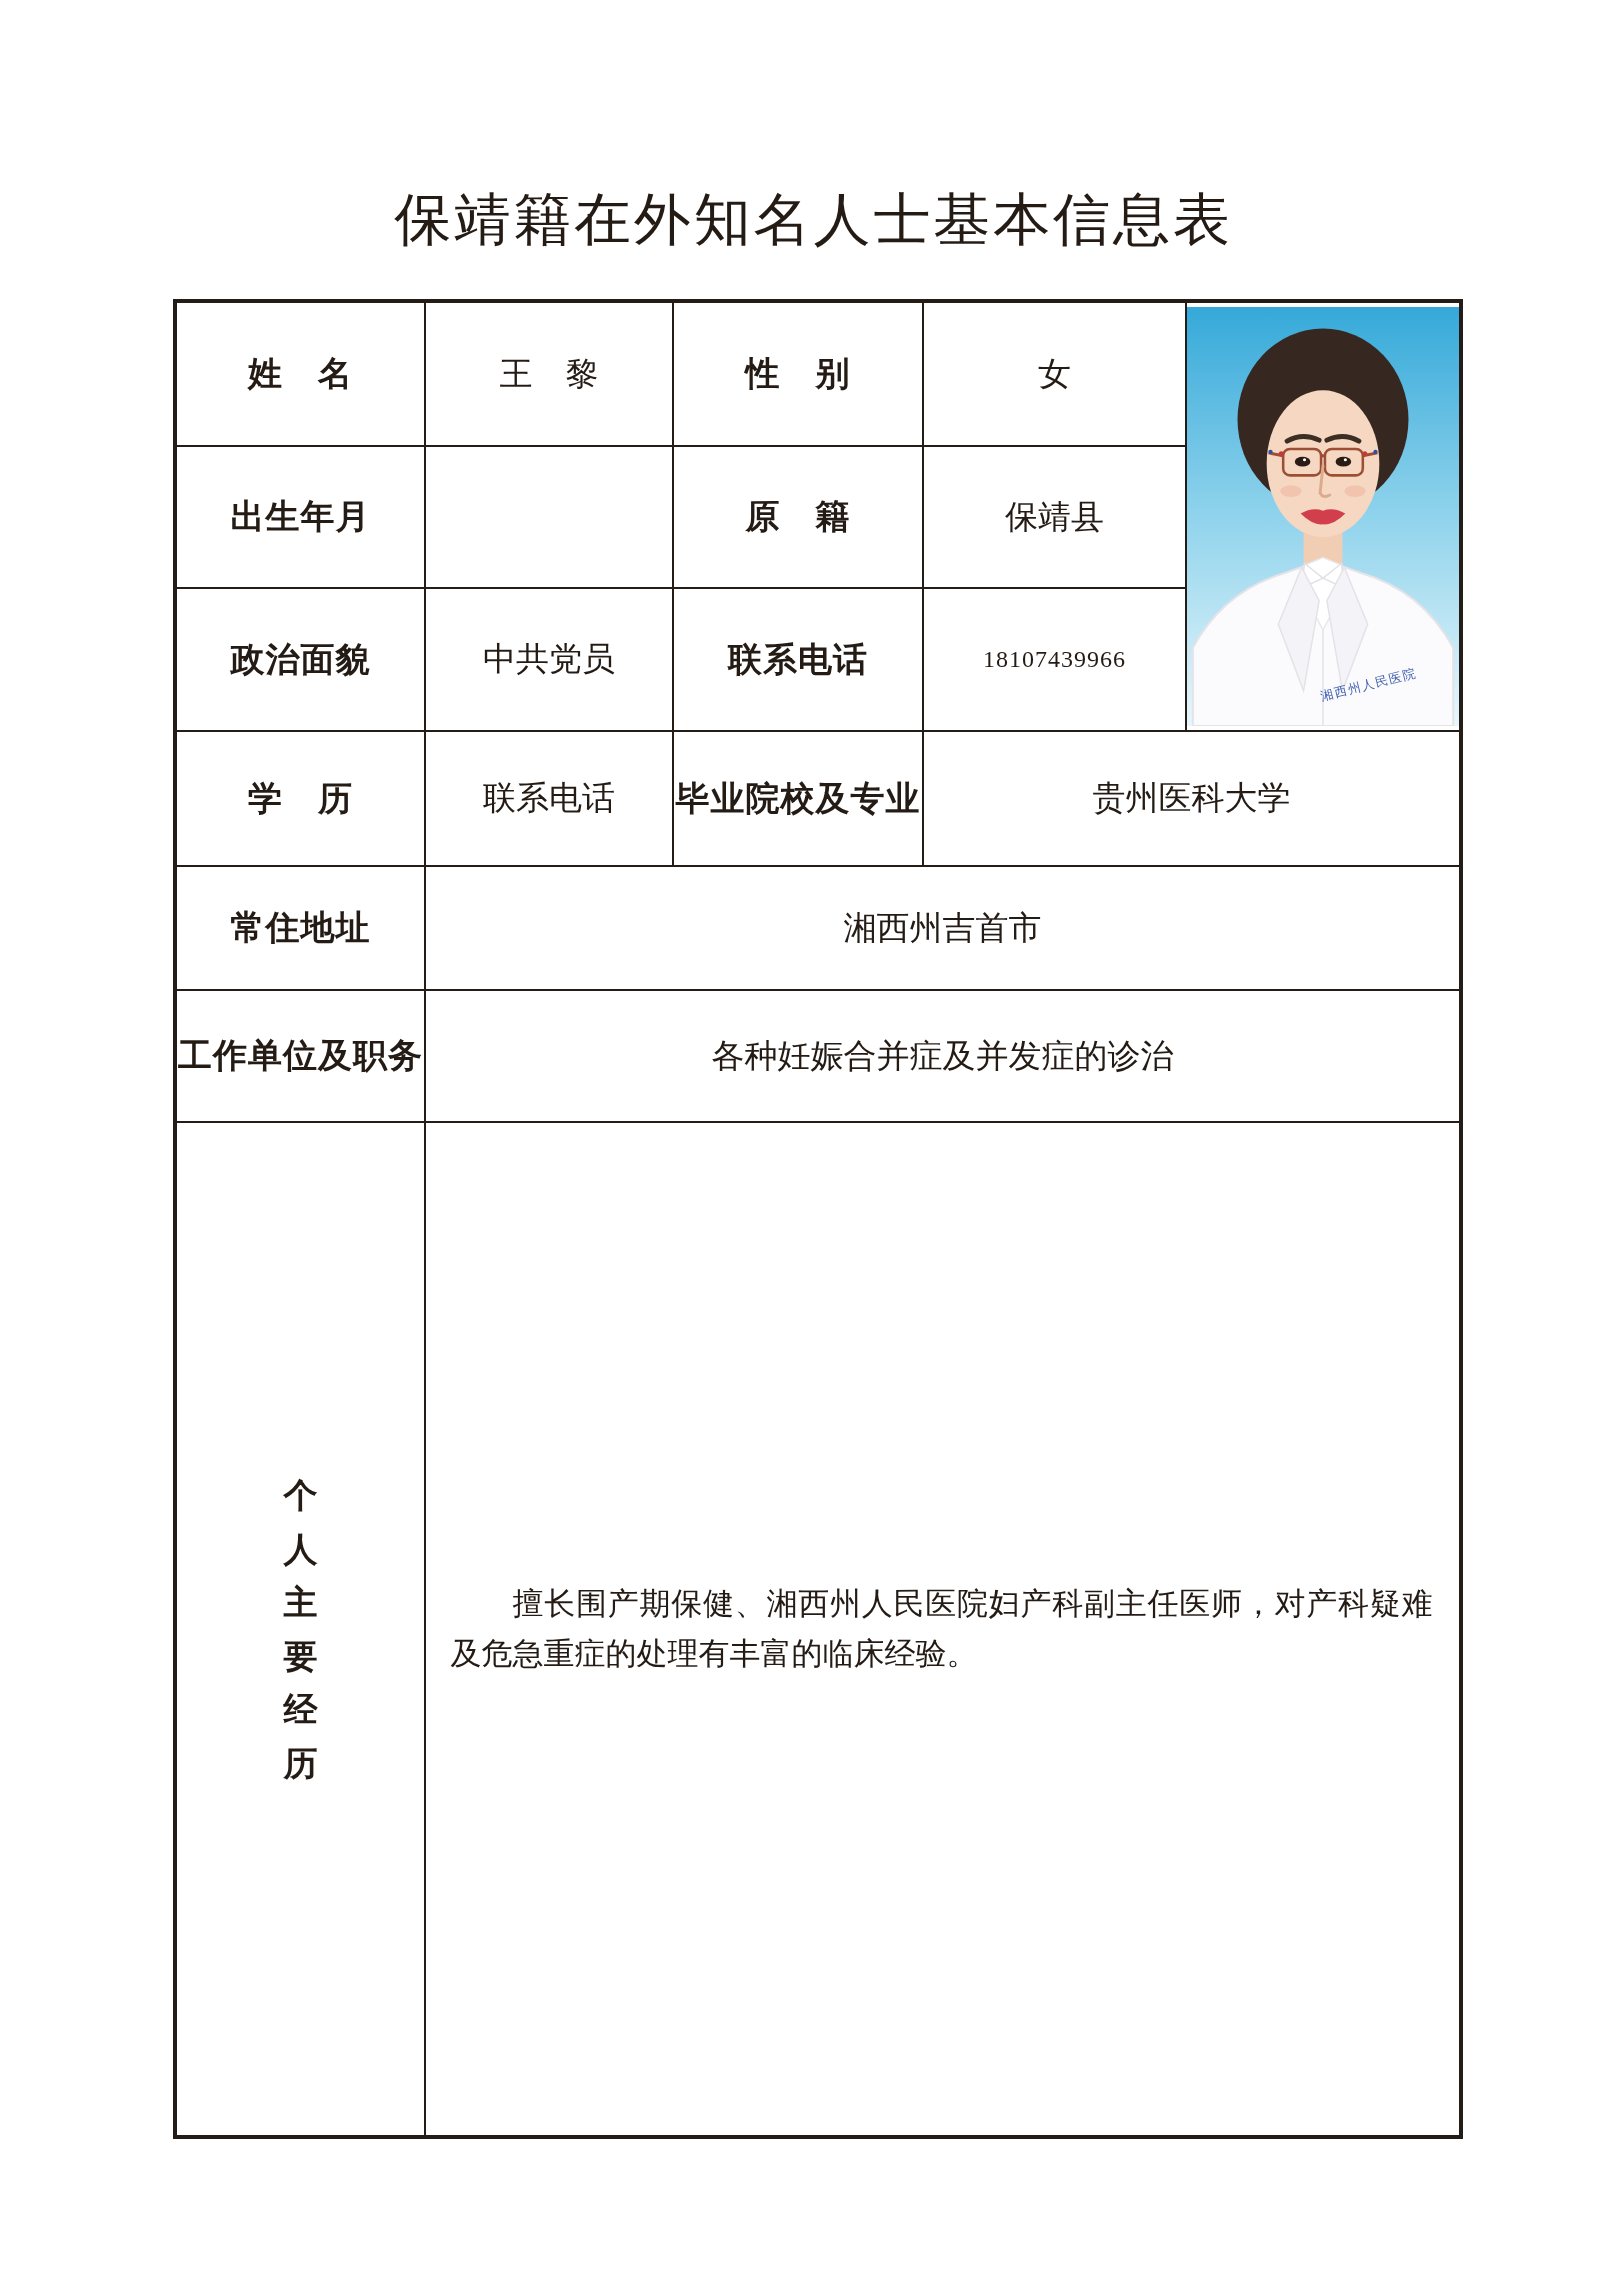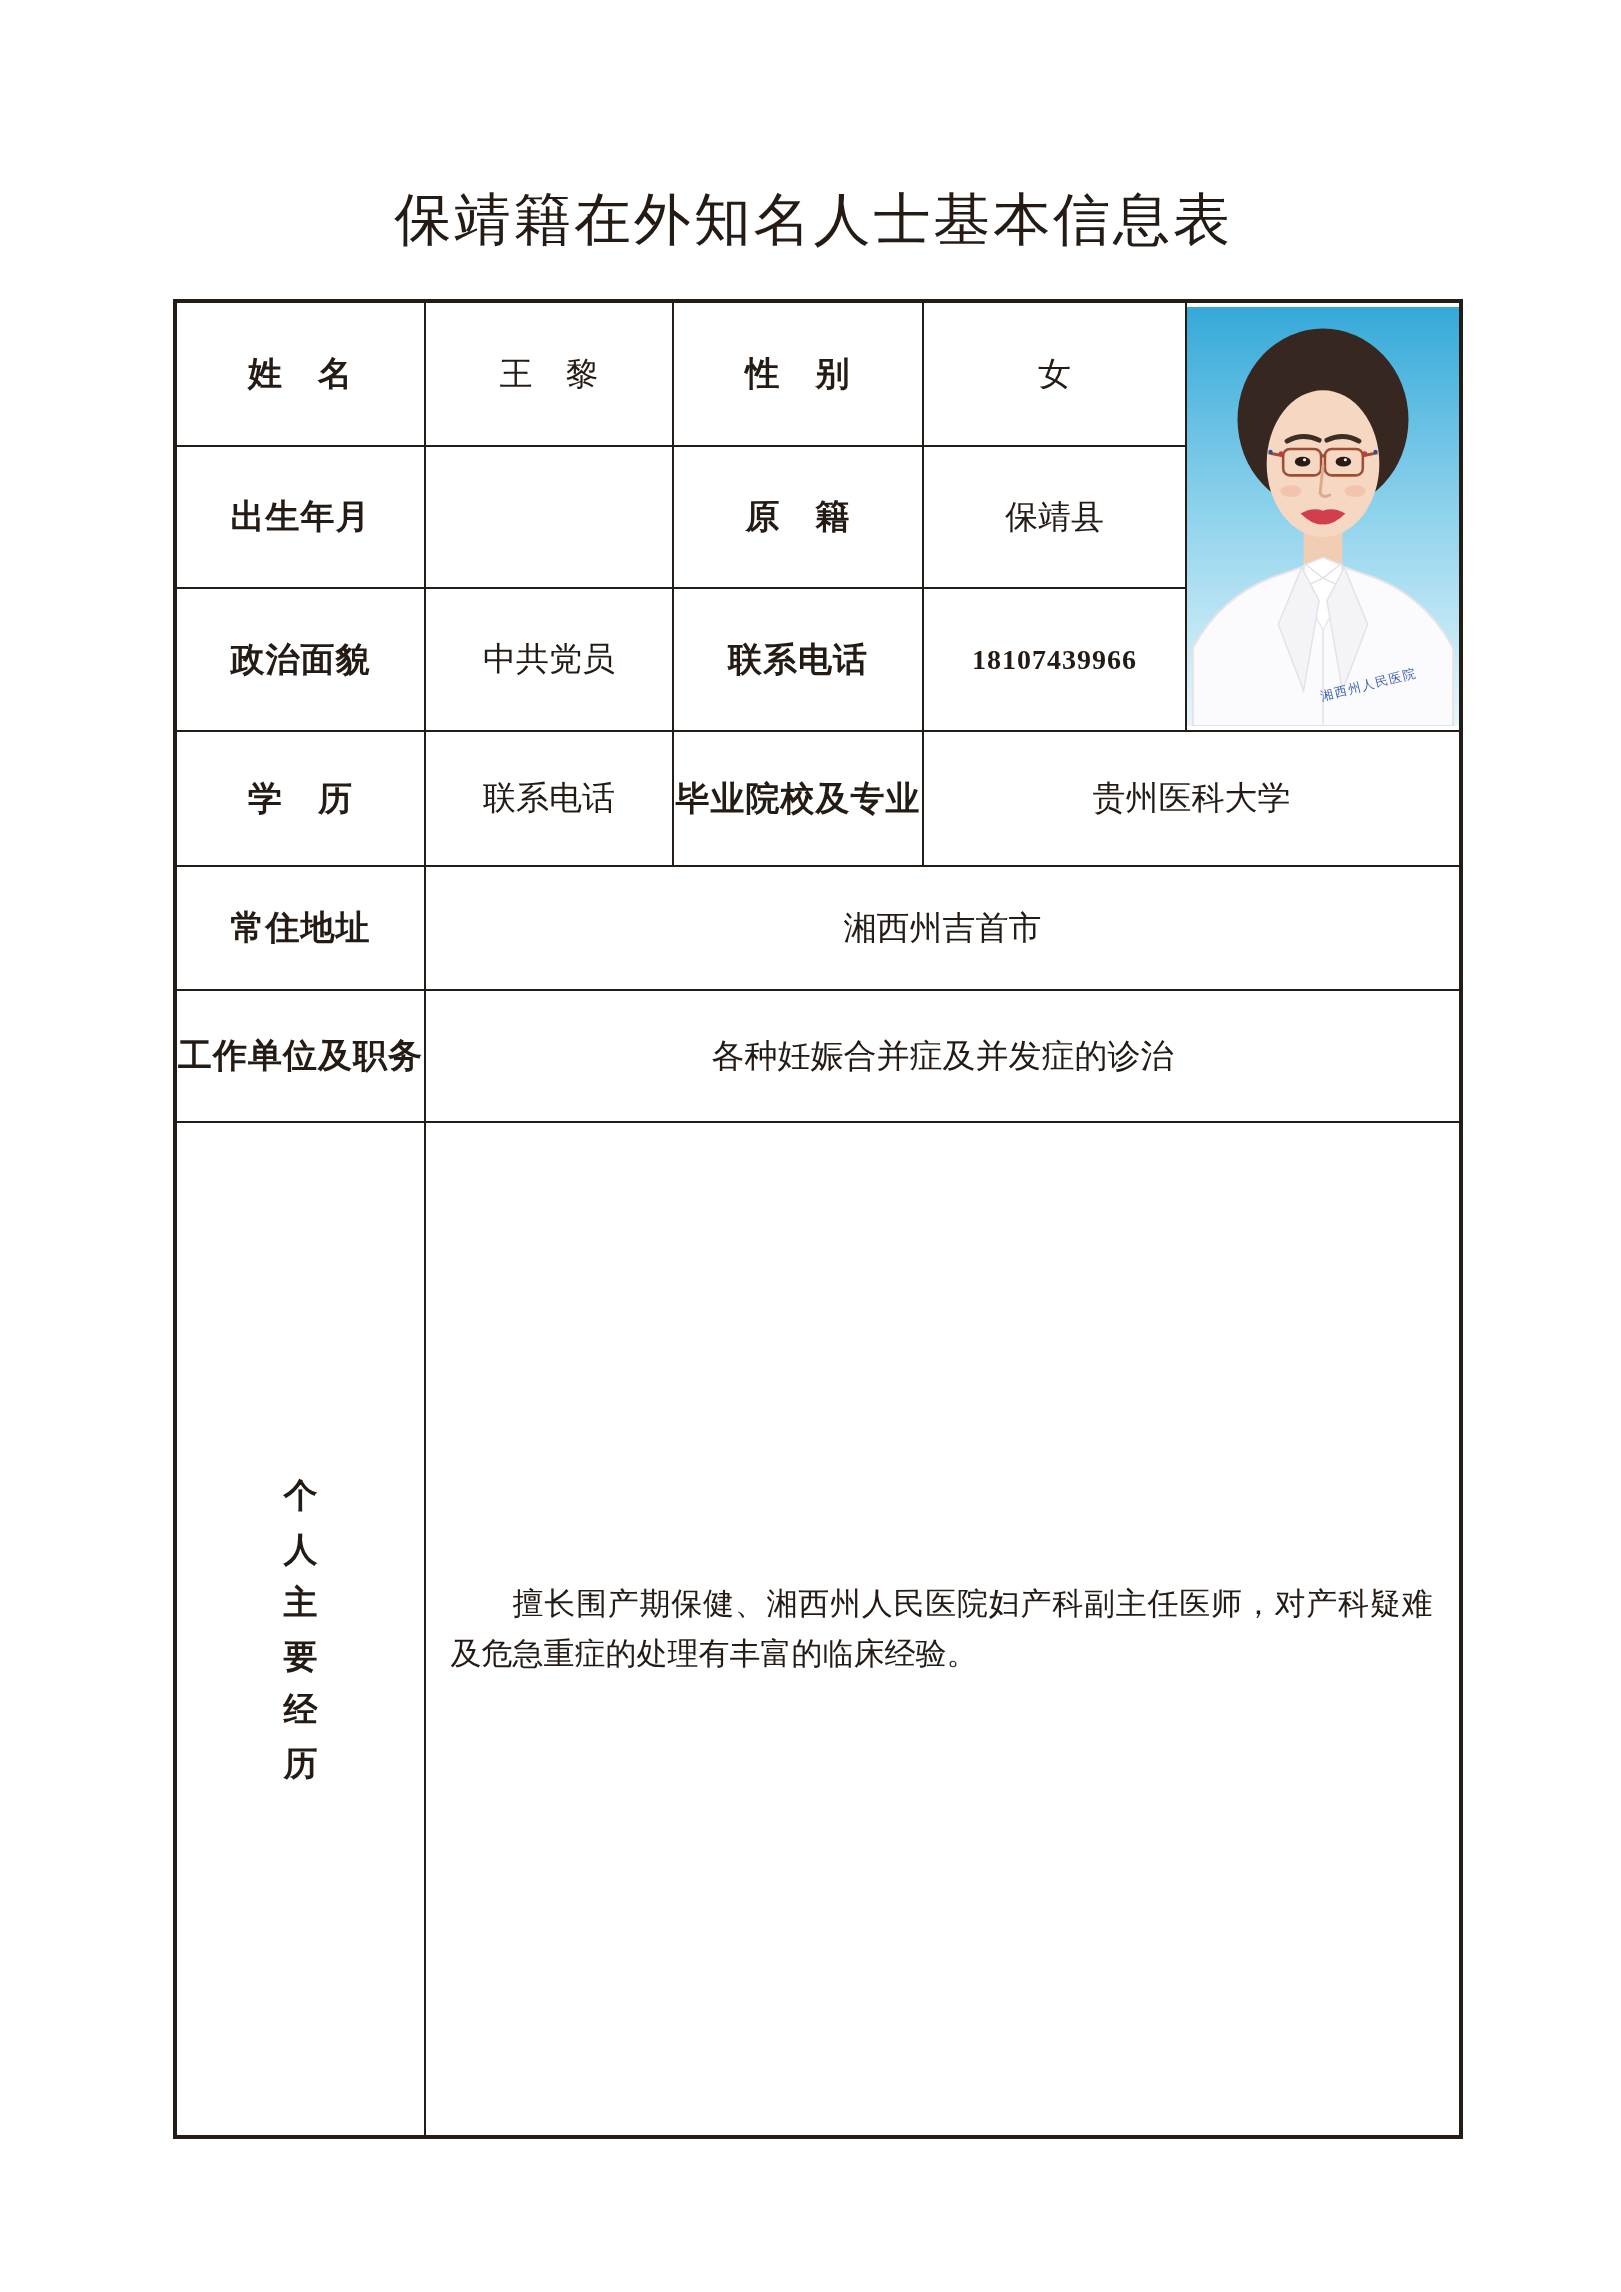--- a/index.html
+++ b/index.html
@@ -40,21 +40,21 @@
   td.lab{
     font-family:"Liberation Sans", sans-serif;
     font-weight:bold;
     font-size:34px;
     letter-spacing:1px;
   }
   td.val{
     font-family:"Liberation Serif", serif;
     font-size:33px;
   }
-  td.num{font-size:28px;letter-spacing:1px;font-weight:bold;}
+  td.num{font-size:24px;letter-spacing:1px;}
   .r1 td{height:142px;}
   .r2 td{height:140px;}
   .r3 td{height:141px;}
   .r4 td{height:133px;font-family:Liberation Mono, monospace;}
   .r5 td{height:122px;}
   .r6 td{height:130px;}
   .r7 td{height:1012px;}
   td.photo-cell{padding:2.9px;vertical-align:top;}
   .photo-frame{width:100%;height:419px;display:block;}
   .bio-label{

